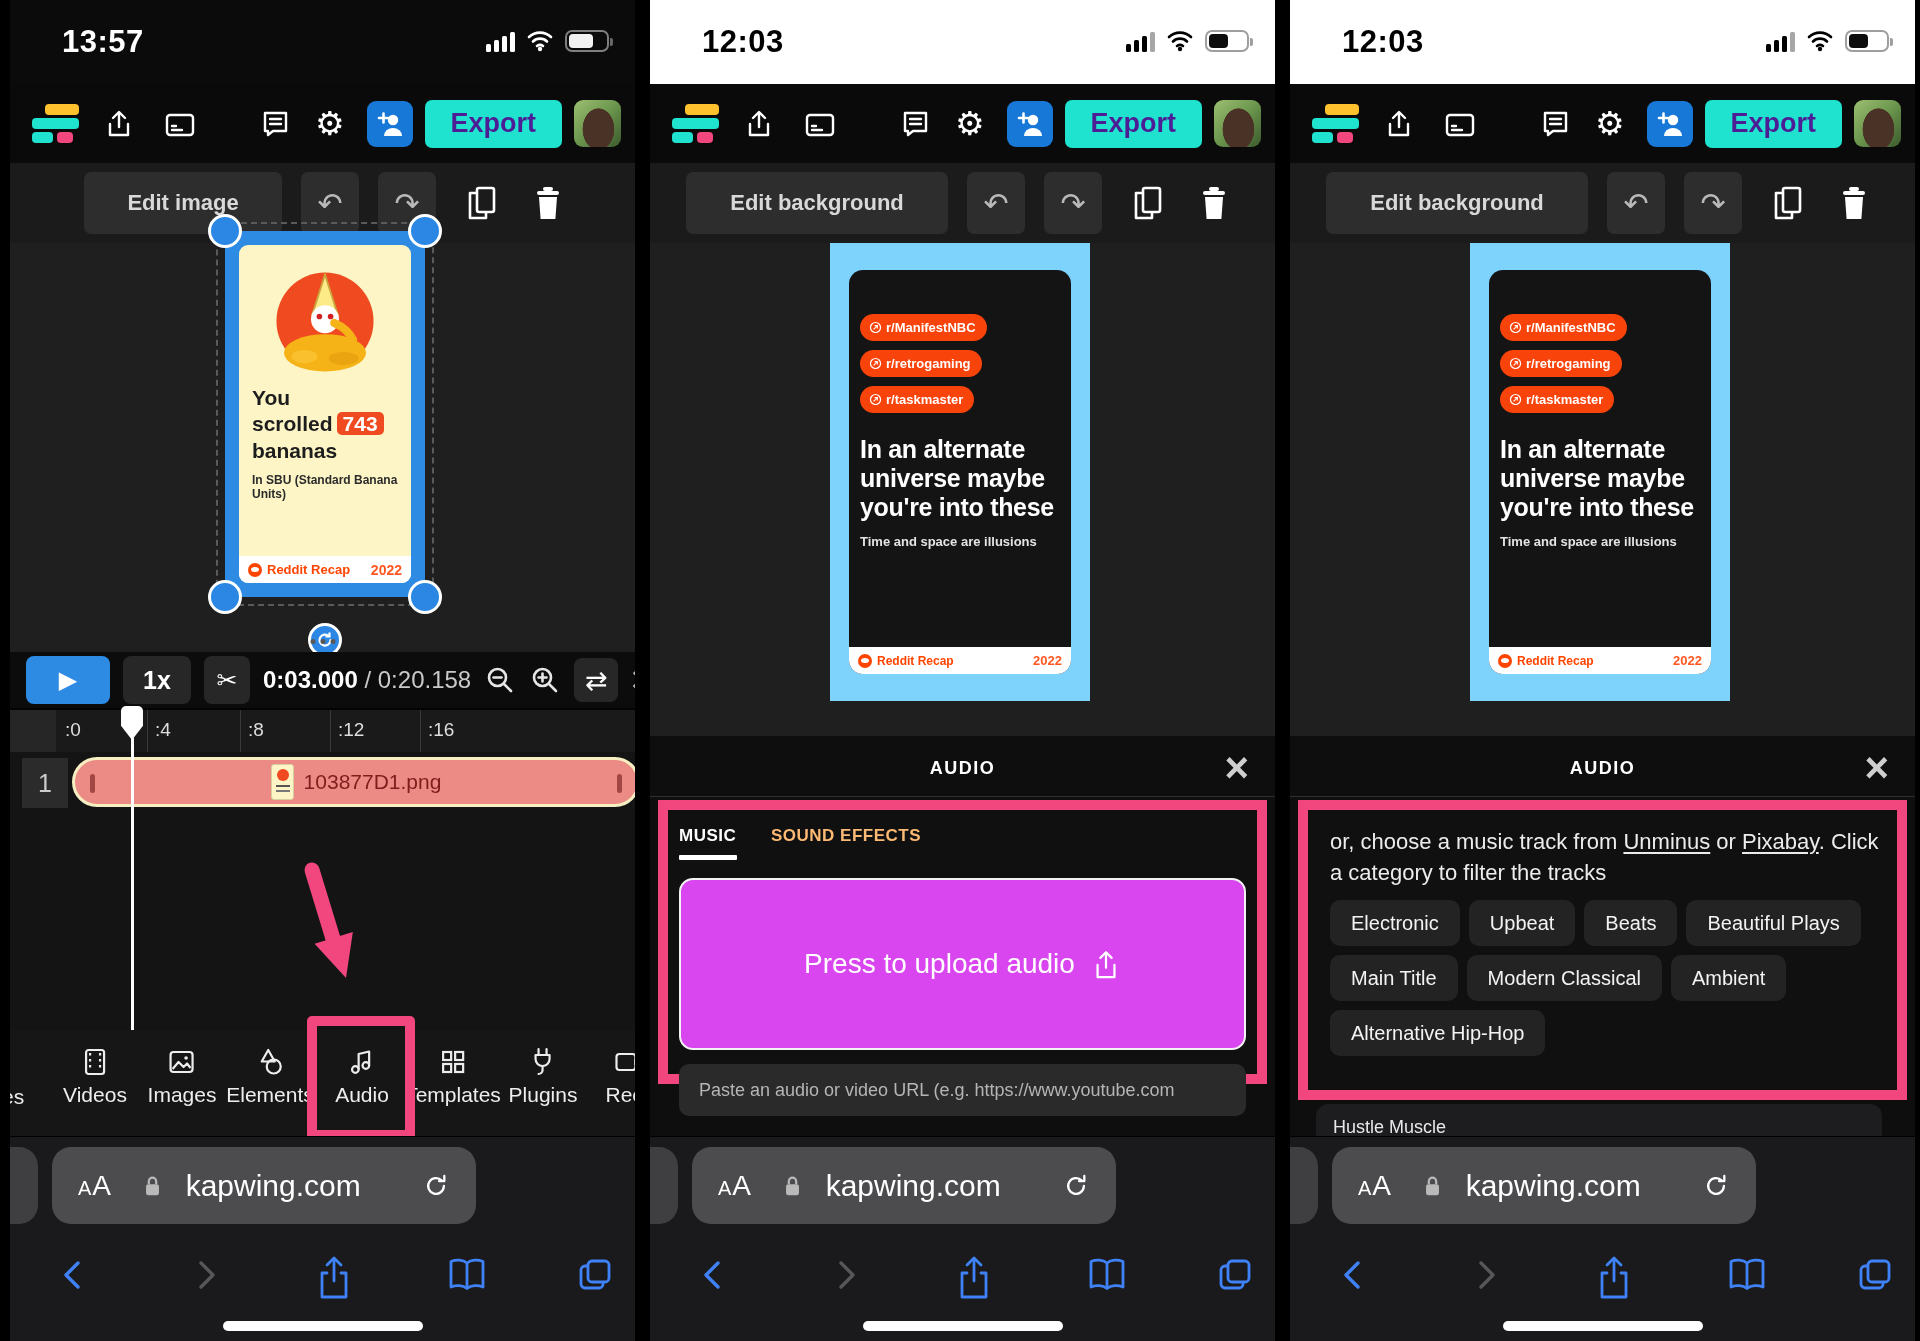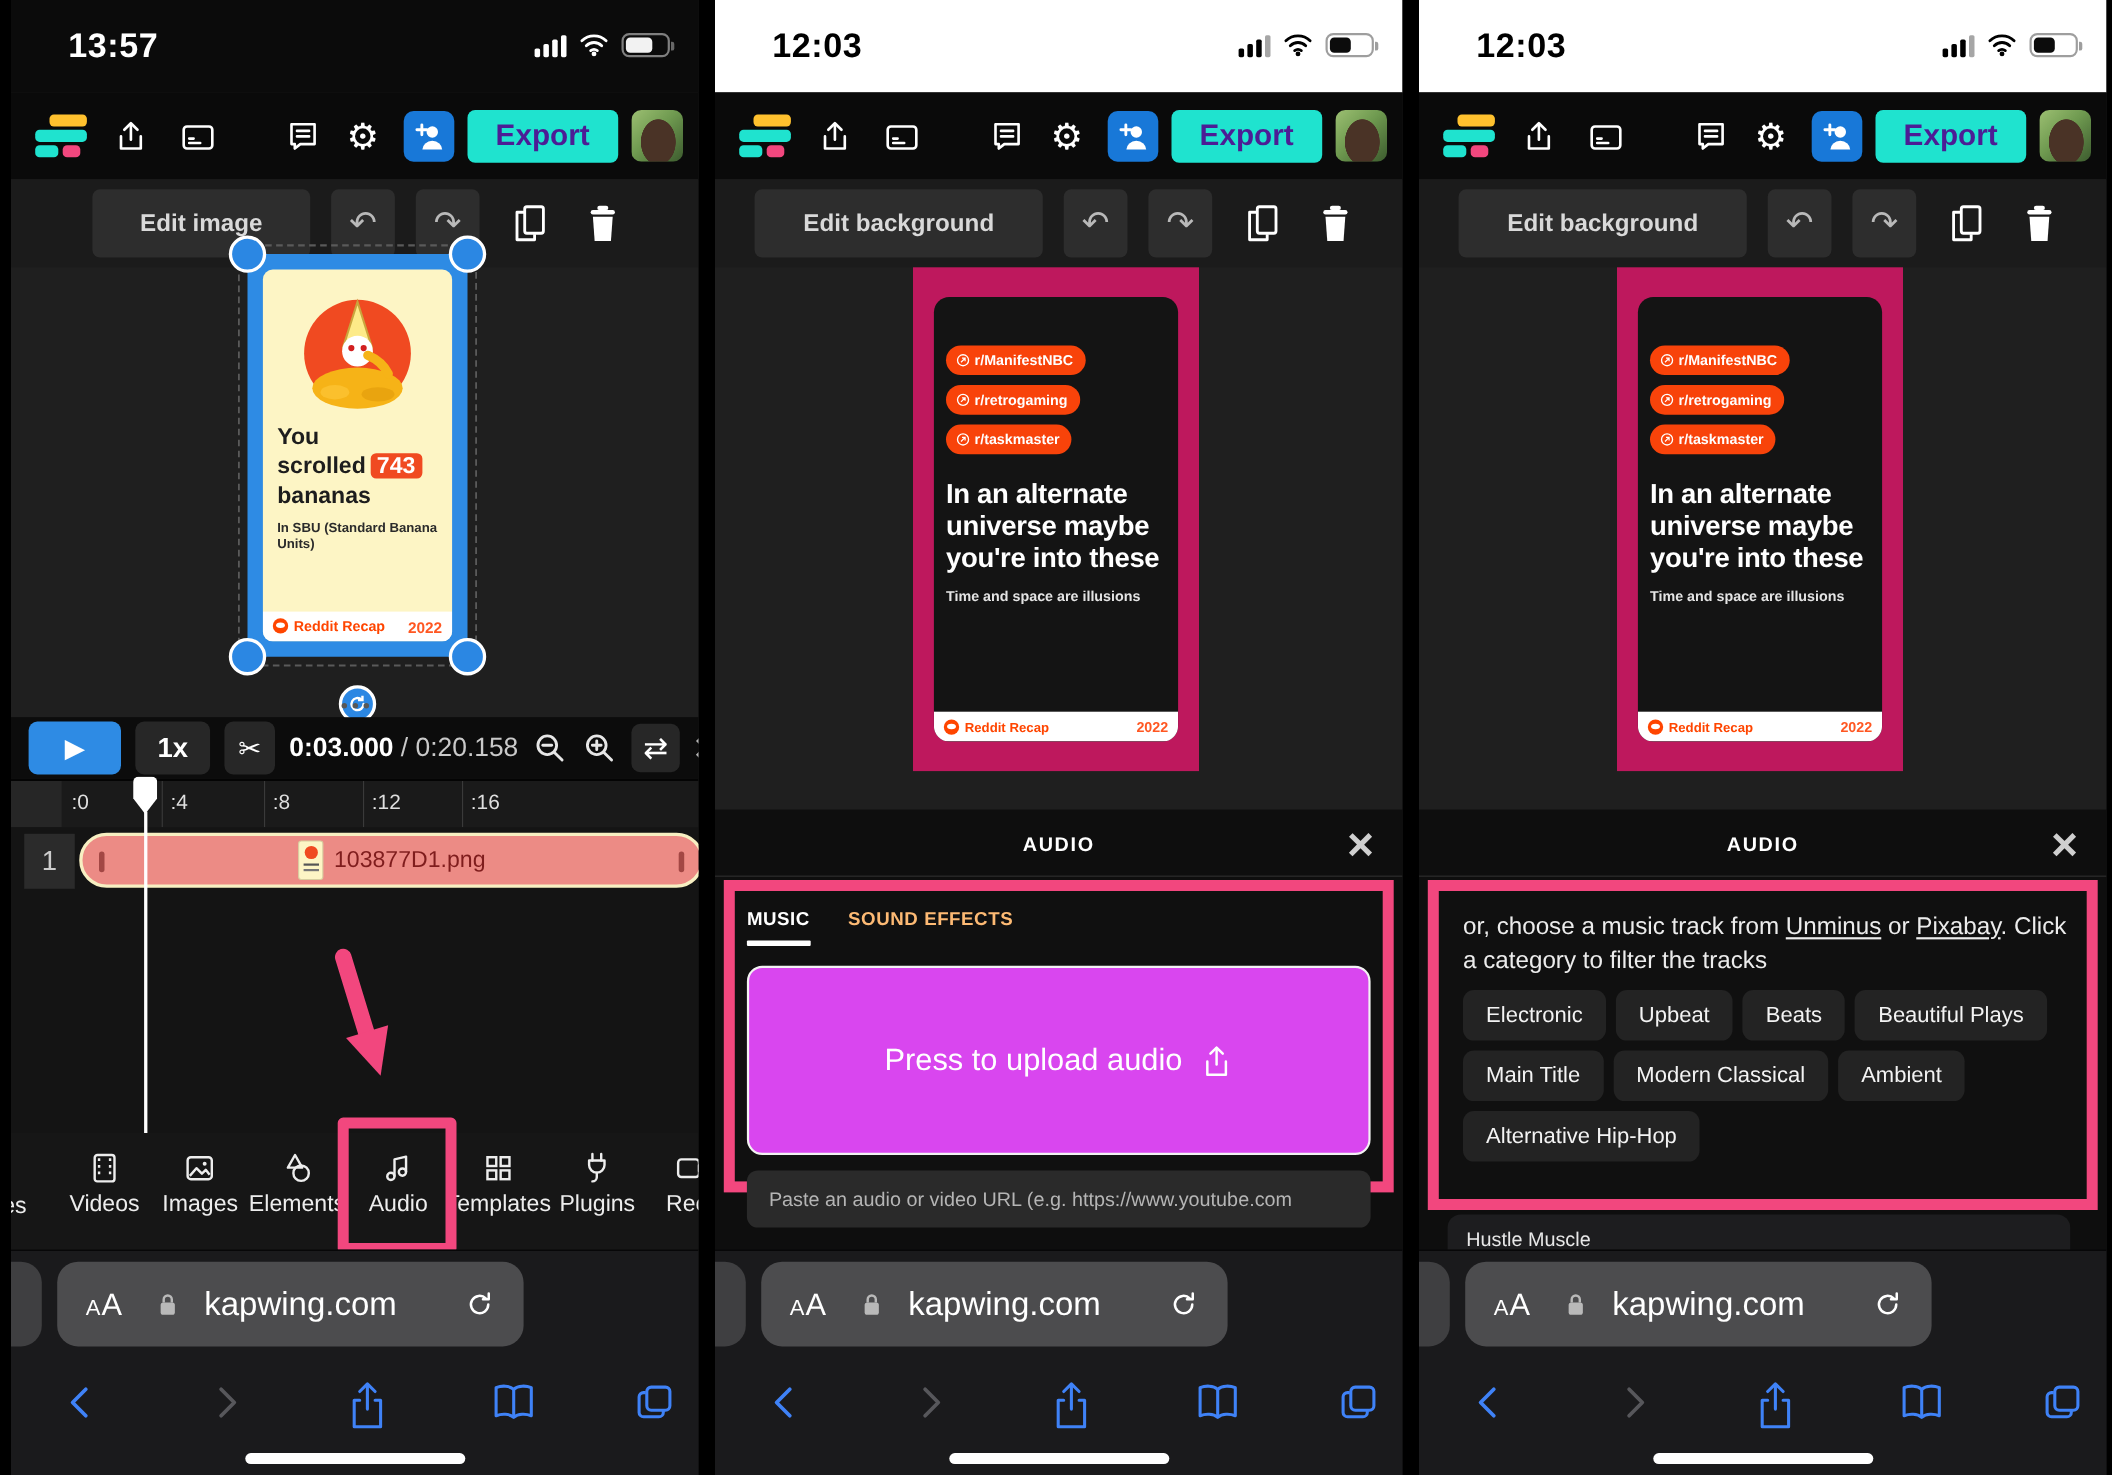--- a/index.html
+++ b/index.html
@@ -64,21 +64,21 @@
   .sel { position:absolute; left:215px; top:-12px; width:200px; height:366px; background:#2e8be4;
          border-radius:6px; outline:2px dashed #5a5a5a; outline-offset:7px; }
   .selcard { position:absolute; inset:14px; background:#fdf5c5; border-radius:9px; overflow:hidden; }
   .snooc { position:absolute; left:50%; top:22px; transform:translateX(-50%); width:112px; height:112px; }
   .cardtext { position:absolute; left:13px; top:140px; right:10px; color:#1d1d1d; }
   .ctl1 { font-size:21px; font-weight:bold; line-height:1.25; }
   .badge743 { background:#f04a21; color:#fff; border-radius:5px; padding:0 6px; margin-left:4px; }
   .ctsub { margin-top:9px; font-size:12px; font-weight:bold; color:#2b2b2b; }
   .cardfoot { position:absolute; left:0; right:0; bottom:0; height:27px; background:#fff;
               display:flex; align-items:center; justify-content:space-between; padding:0 9px; }
-  .rbrand { display:flex; align-items:flex-start; gap:5px; color:#ff4500; font-weight:bold; font-size:13px; }
+  .rbrand { display:flex; align-items:flex-end; gap:5px; color:#ff4500; font-weight:bold; font-size:13px; }
   .rdot { width:14px; height:14px; border-radius:50%; background:#ff4500; position:relative; flex:none; }
   .rdot:after{ content:""; position:absolute; left:3px; top:4px; width:8px; height:5px; border-radius:50%; background:#fff; }
   .ryear { color:#ff5722; font-weight:bold; font-size:14px; }
   .handle { position:absolute; width:34px; height:34px; border-radius:50%; background:#2b87e3;
             border:3px solid #fff; }
   .h-tl{left:-17px;top:-17px;} .h-tr{right:-17px;top:-17px;}
   .h-bl{left:-17px;bottom:-17px;} .h-br{right:-17px;bottom:-17px;}
   .h-rot { left:calc(50% - 17px); bottom:-60px; display:flex; align-items:center; justify-content:center; }
   .dots3 { position:absolute; left:50%; top:396px; transform:translateX(-50%); display:flex; gap:5px; }
   .dots3 i { width:5px; height:5px; border-radius:50%; background:#585858; }
@@ -137,21 +137,21 @@
   .urlpill .aa b { font-size:28px; font-weight:normal; }
   .urlmid { display:flex; align-items:center; gap:24px; margin:0 auto; font-size:30px; }
   .pillpartial { position:absolute; left:-30px; top:10px; width:58px; height:77px; background:#3f3f41;
                  border-radius:19px; }
   .reloadico { display:flex; }
   .snav { position:absolute; top:118px; transform:translateX(-50%); }
   .homeind { position:absolute; left:213px; top:184px; width:200px; height:10px; border-radius:6px; background:#fff; }
 
   
   .cv2 { position:absolute; left:0; right:0; top:243px; height:493px; background:#1f1f1f; }
-  .bluebg { position:absolute; left:180px; top:0; width:260px; height:458px; background:#be185d; }
+  .bluebg { position:absolute; left:180px; top:0; width:260px; height:458px; background:#7dd3fc; }
   .rcard { position:absolute; left:19px; top:27px; width:222px; height:404px; background:#141414;
            border-radius:14px; overflow:hidden; }
   .rcontent { position:absolute; left:11px; right:10px; top:44px; }
   .rpill { display:table; background:#f8430a; color:#fff; font-weight:bold; font-size:13px;
            padding:6px 11px 6px 9px; border-radius:15px; margin-bottom:9px; white-space:nowrap; }
   .rpill svg { vertical-align:-2px; margin-right:4px; }
   .rhead { margin-top:22px; color:#fff; font-weight:bold; font-size:25px; line-height:1.16; letter-spacing:-.3px; }
   .rsub { margin-top:12px; color:#e4e4e4; font-weight:bold; font-size:13px; }
 
   

